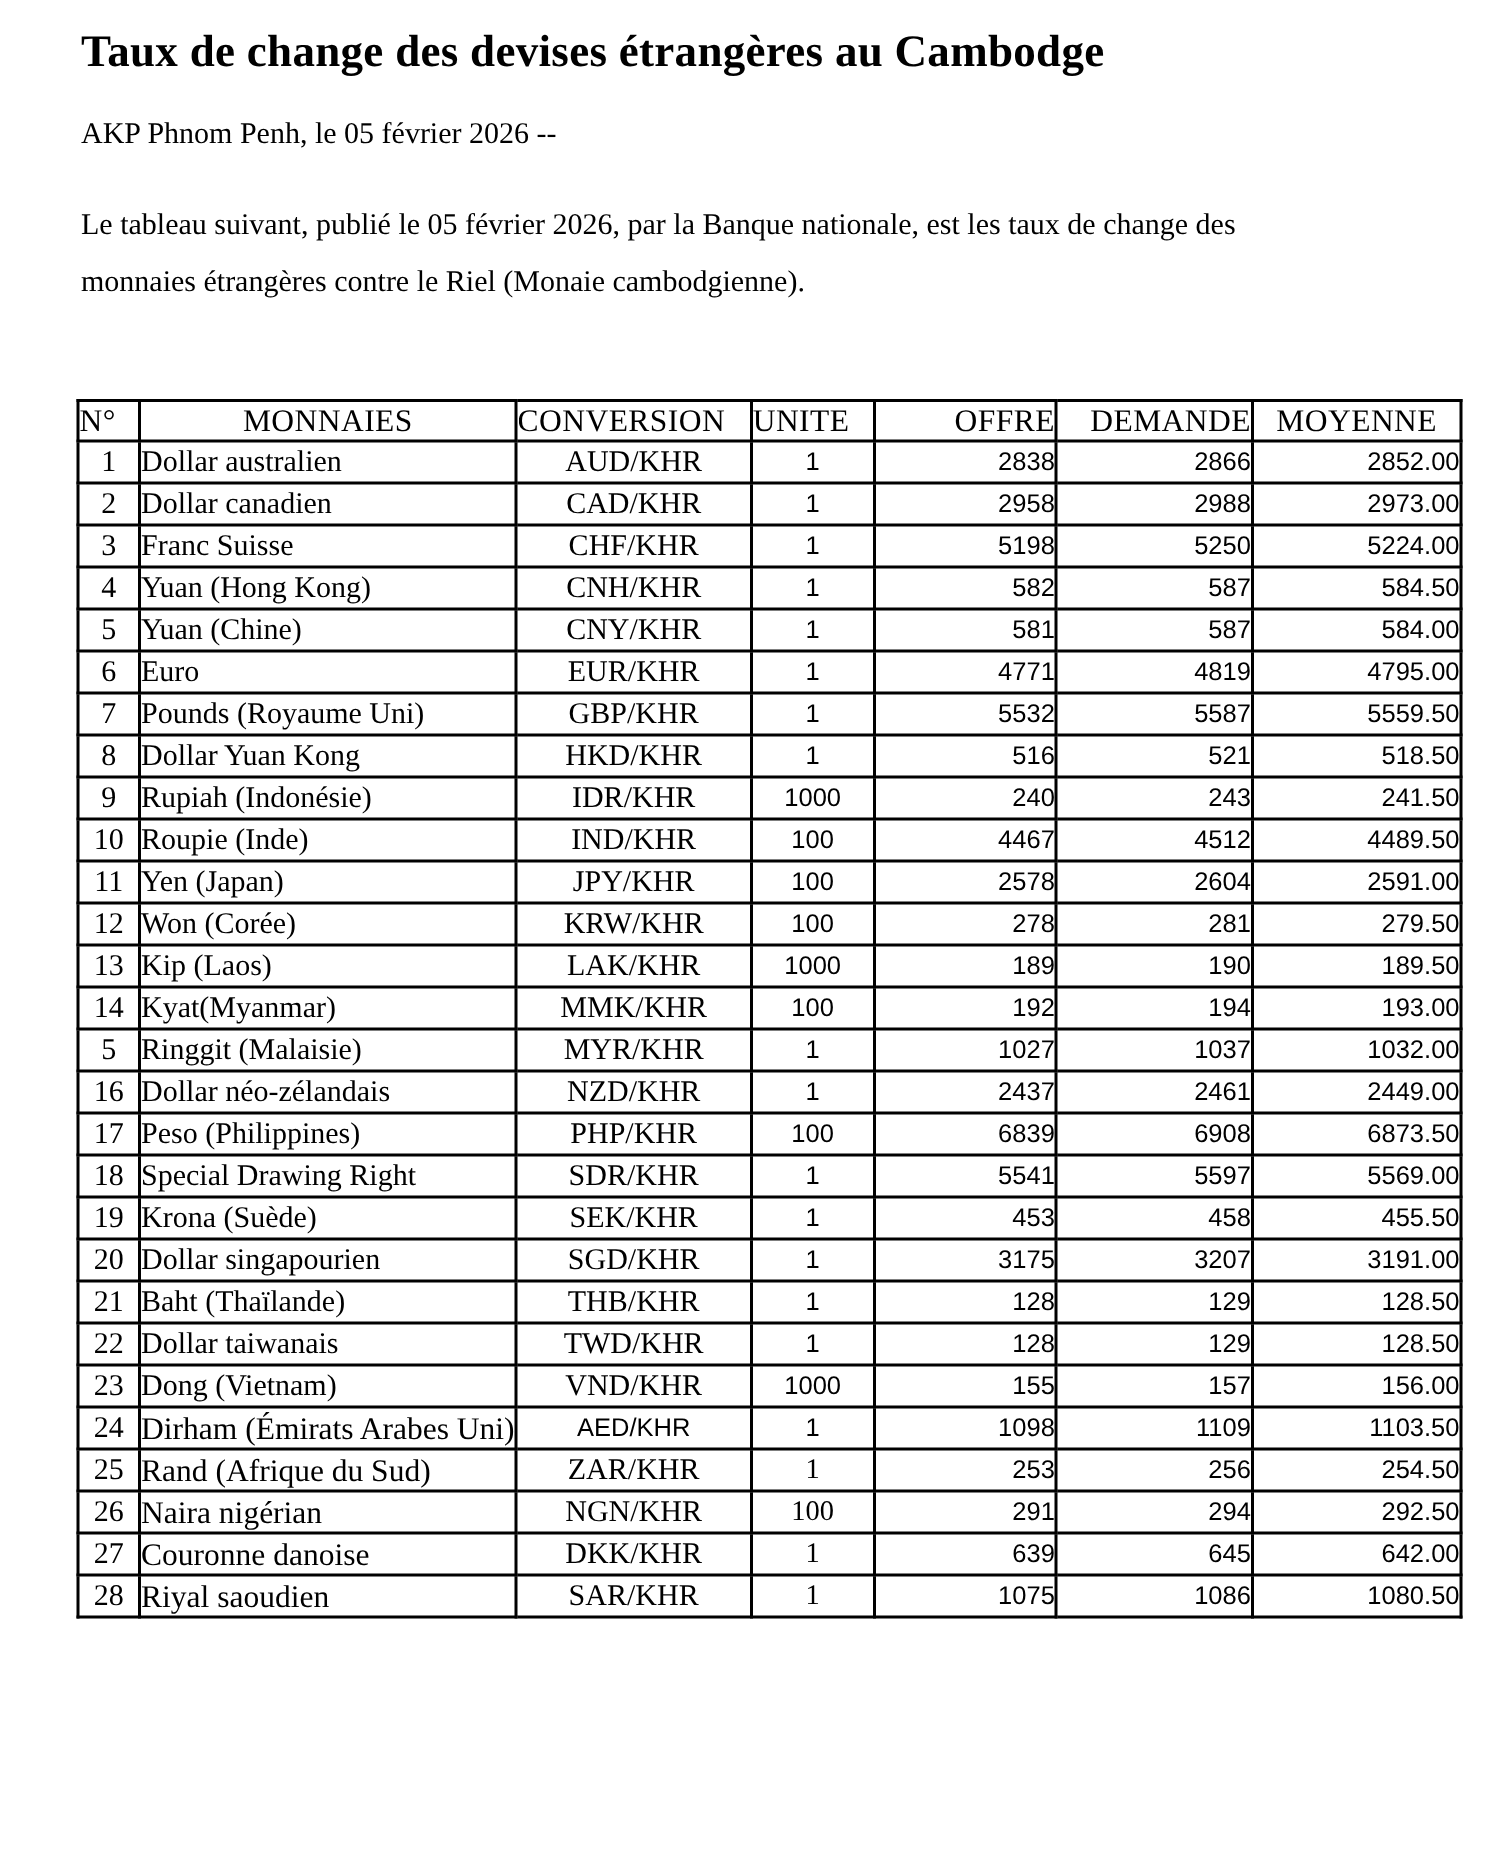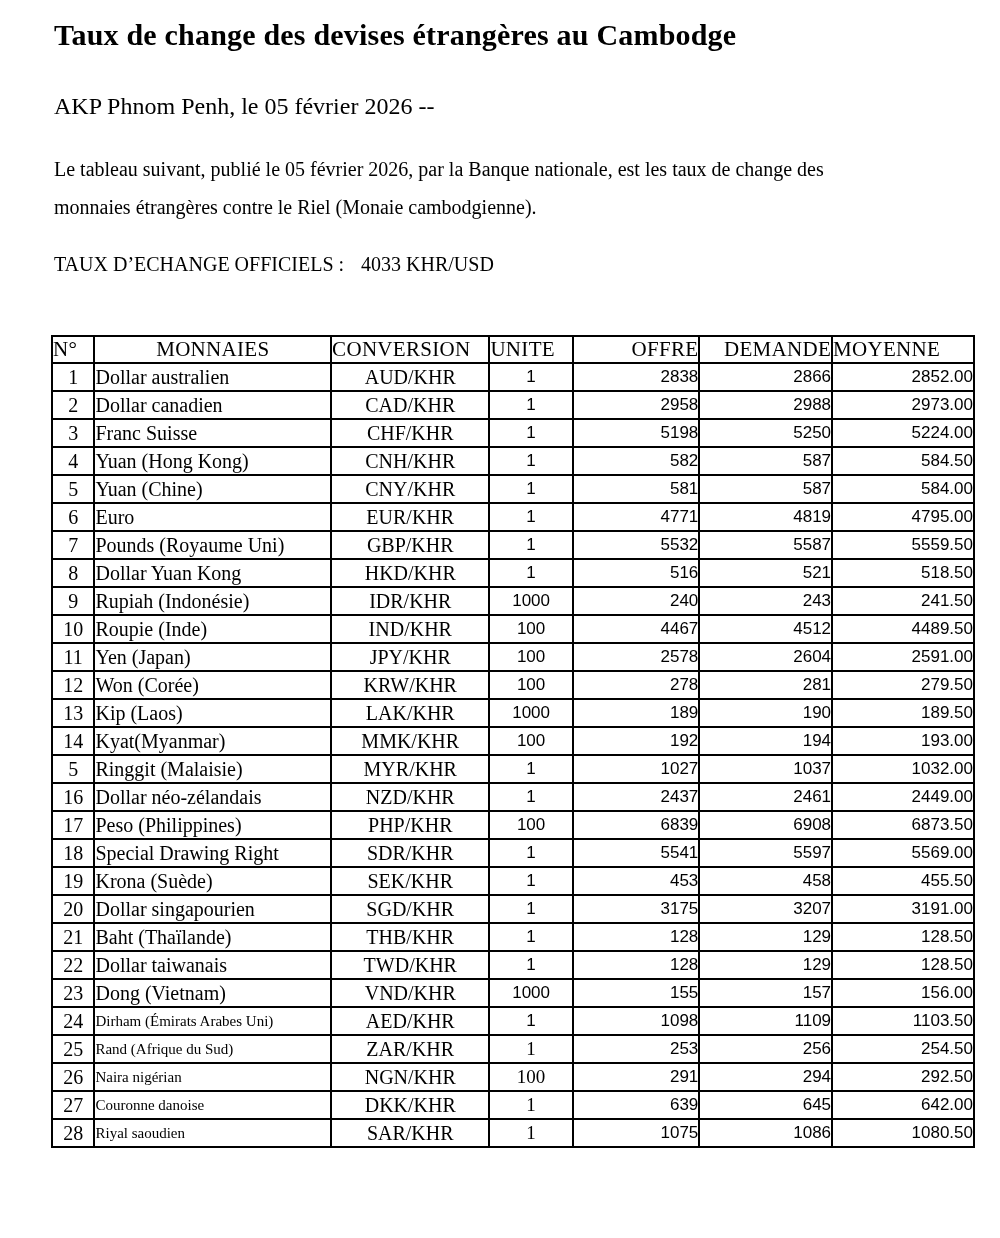--- a/index.html
+++ b/index.html
@@ -11,22 +11,22 @@
   }
   .doc { padding:14px 25px 0 54px; }
 
   .page-title {
     font-size:30px;
     font-weight:bold;
     margin:4px 0 0 0;
     letter-spacing:0.2px;
   }
   .dateline {
-    font-size:24px;
-    margin:41px 0 0 0;
+    font-size:20px;
+    margin:26px 0 0 0;
   }
   .intro {
     font-size:20px;
     margin:30px 0 0 0;
     line-height:38px;
   }
   .rate-line {
     font-size:20px;
     margin:27px 0 0 0;
   }
@@ -51,53 +51,50 @@
   }
   table.rates td { height:26px; }
 
   
   th.c-no        { text-align:left;  padding-left:2px; }
   th.c-monnaie   { text-align:center;  padding-left:3px; }
   th.c-conversion{ text-align:left;border-radius:10px; }
   th.c-unite     { text-align:left;  padding-left:4px; }
   th.c-offre     { text-align:right; padding-right:3px; }
   th.c-demande   { text-align:right; padding-right:6px; }
-  th.c-moyenne   { text-align:left; padding-right:2px; }
+  th.c-moyenne   { text-align:center; padding-right:2px; }
 
   td.c-no        { text-align:center; font-size:20px; }
   td.c-monnaie   { text-align:left;   font-size:20px; padding-left:3px; }
   td.c-conversion{ text-align:center; font-size:20px; }
   td.c-unite     { text-align:center; font-family:"Liberation Sans", sans-serif; font-size:17px; }
   td.c-offre, td.c-demande, td.c-moyenne {
     text-align:right; padding-right:3px;
     font-family:"Liberation Sans", sans-serif; font-size:17px;
   }
 
   
-  tr.name-small td.c-monnaie   { font-size:15px; }
-  tr.conv-sans  td.c-conversion{ font-family:Liberation Serif, serif; font-size:20px;margin-left:24px; }
+  tr.name-small td.c-monnaie   { font-size:21px; }
+  tr.conv-sans  td.c-conversion{ font-family:Liberation Sans, sans-serif; font-size:17px;margin-left:24px; }
   tr.unite-serif td.c-unite    { font-family:"Liberation Serif", serif; font-size:19px; }
 </style>
 </head>
 <body>
 
 <div class="doc">
 
   <h1 class="page-title">Taux de change des devises étrangères au Cambodge</h1>
 
   <p class="dateline">AKP Phnom Penh, le 05 février 2026 --</p>
 
   <div class="intro">
     <div>Le tableau suivant, publié le 05 février 2026, par la Banque nationale, est les taux de change des</div>
     <div>monnaies étrangères contre le Riel (Monaie cambodgienne).</div>
   </div>
 
-  <p class="rate-line">
-    <span>TAUX D’ECHANGE OFFICIELS :</span><span class="rate-value">4033 KHR/USD</span>
-  </p>
 
   <table class="rates">
     <colgroup>
       <col style="width:44px">
       <col style="width:241px">
       <col style="width:160px">
       <col style="width:85px">
       <col style="width:132px">
       <col style="width:135px">
       <col style="width:145px">

